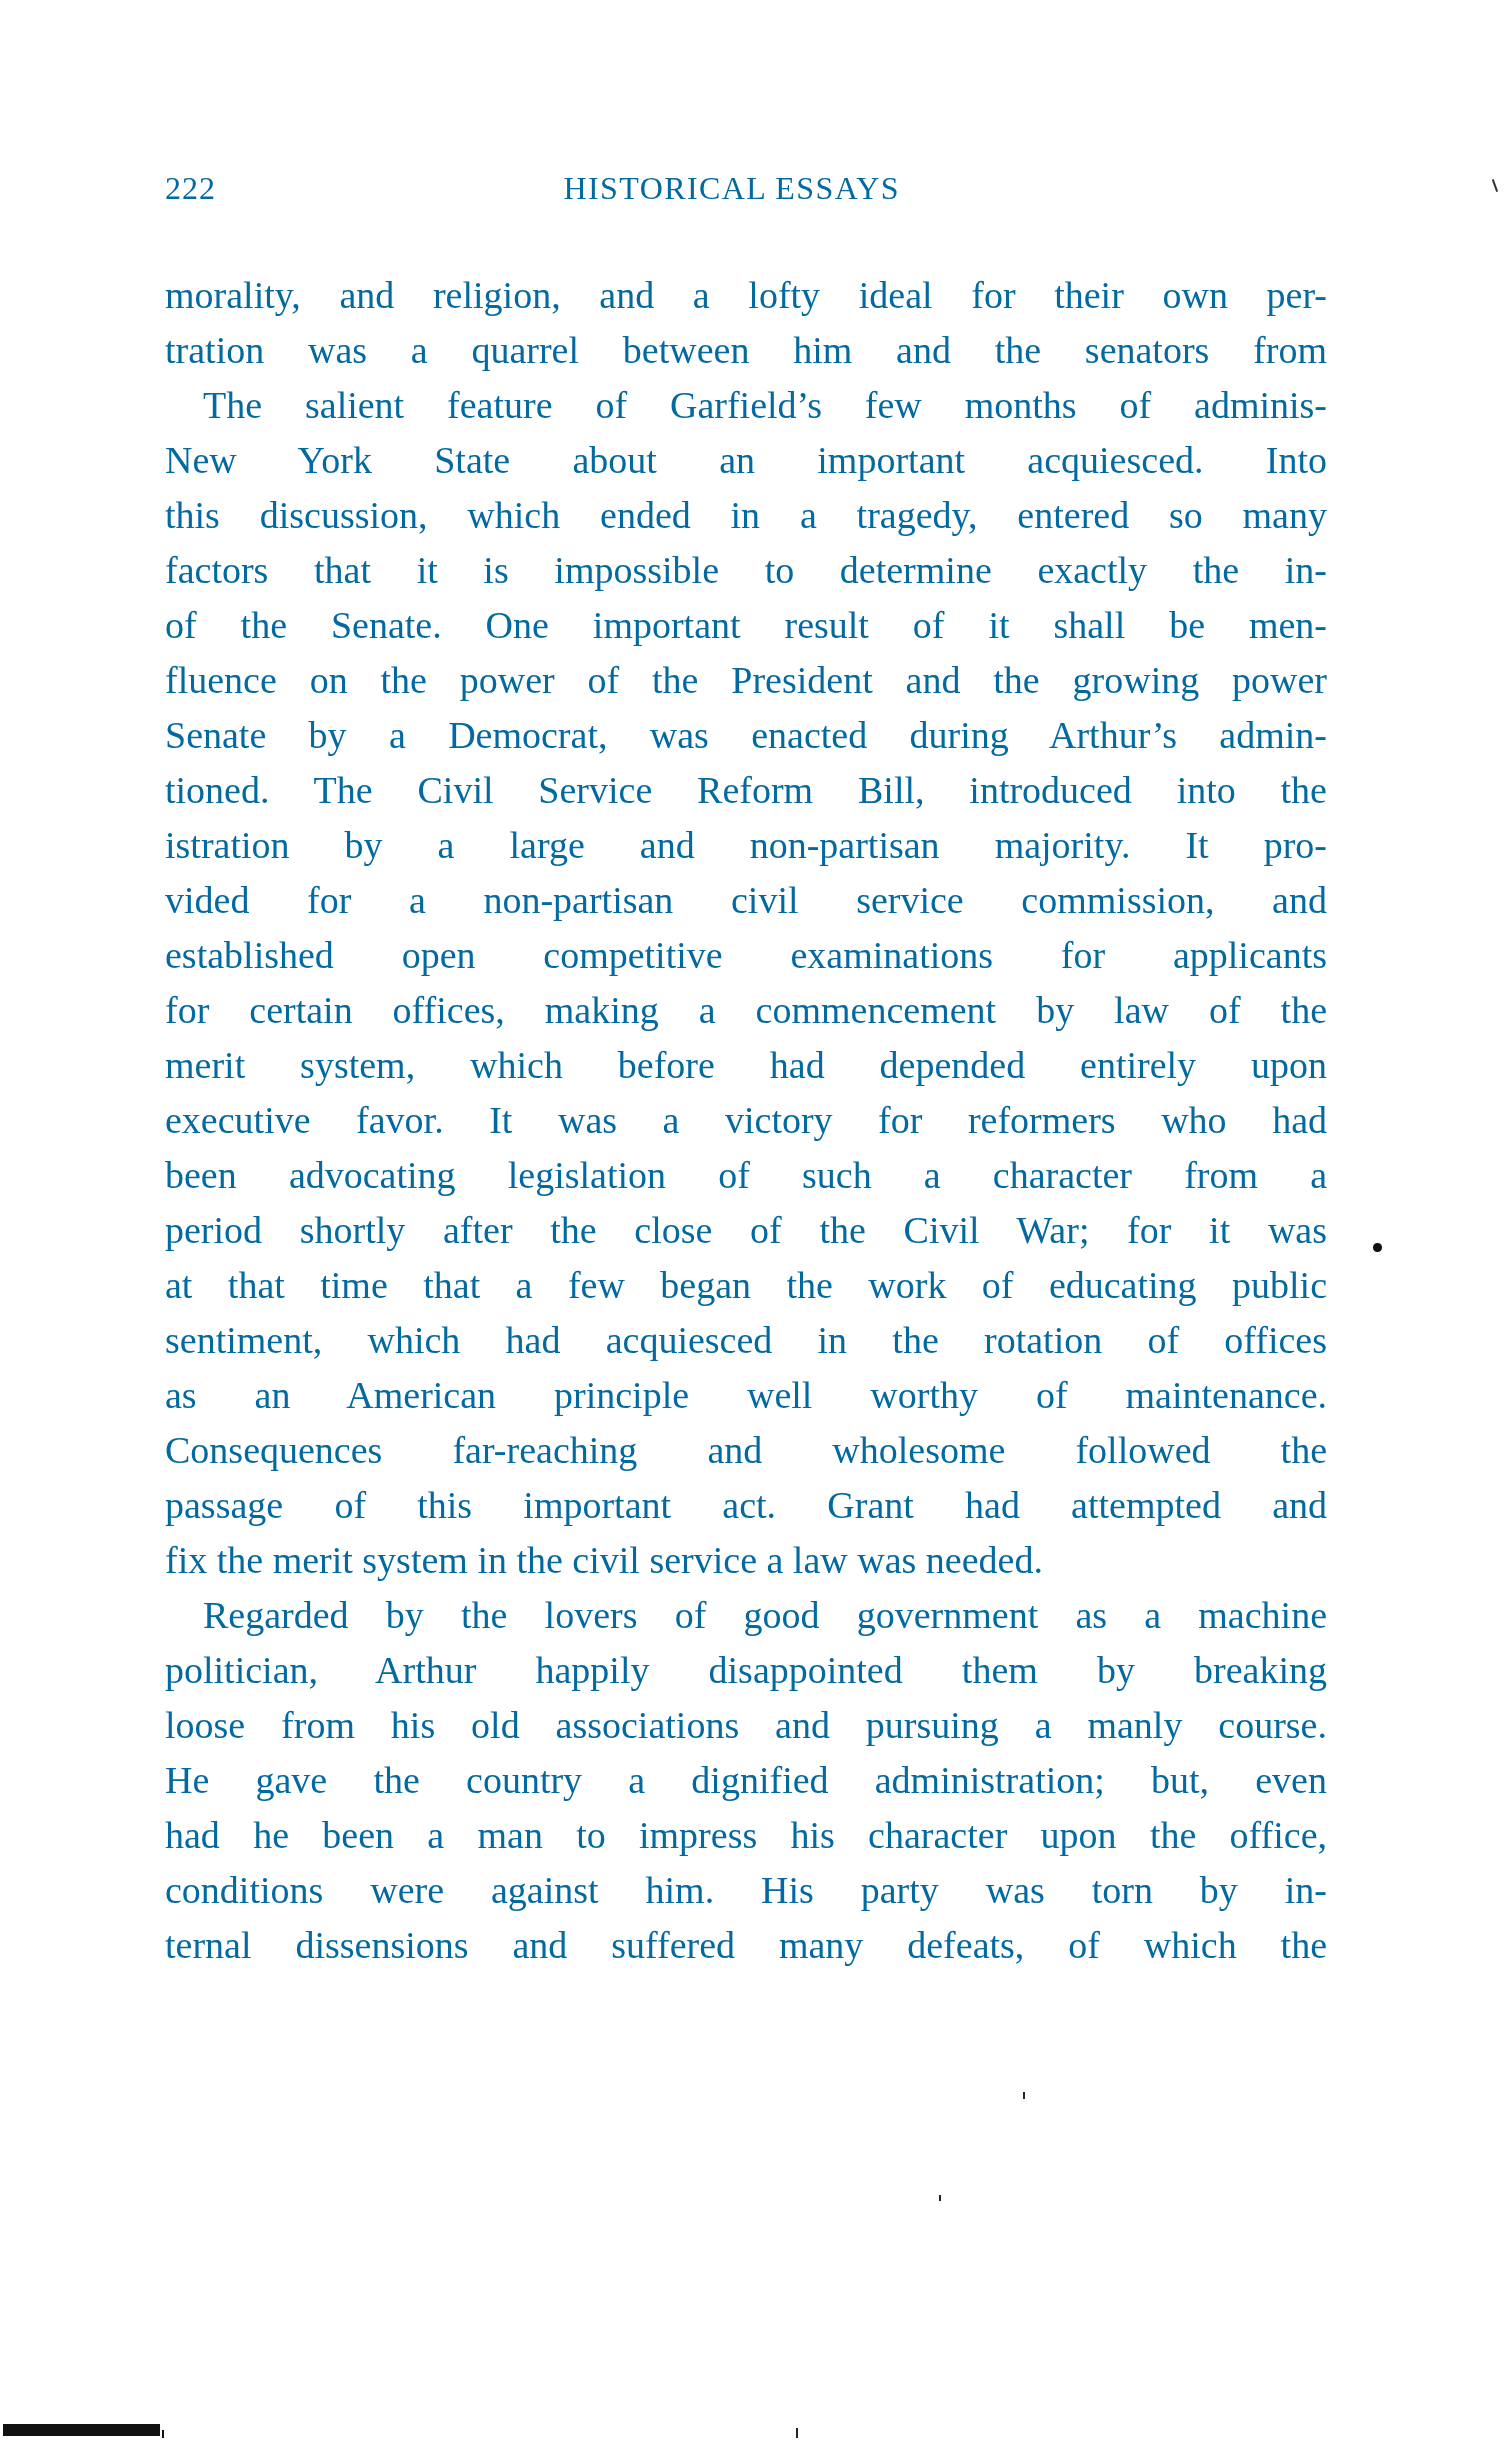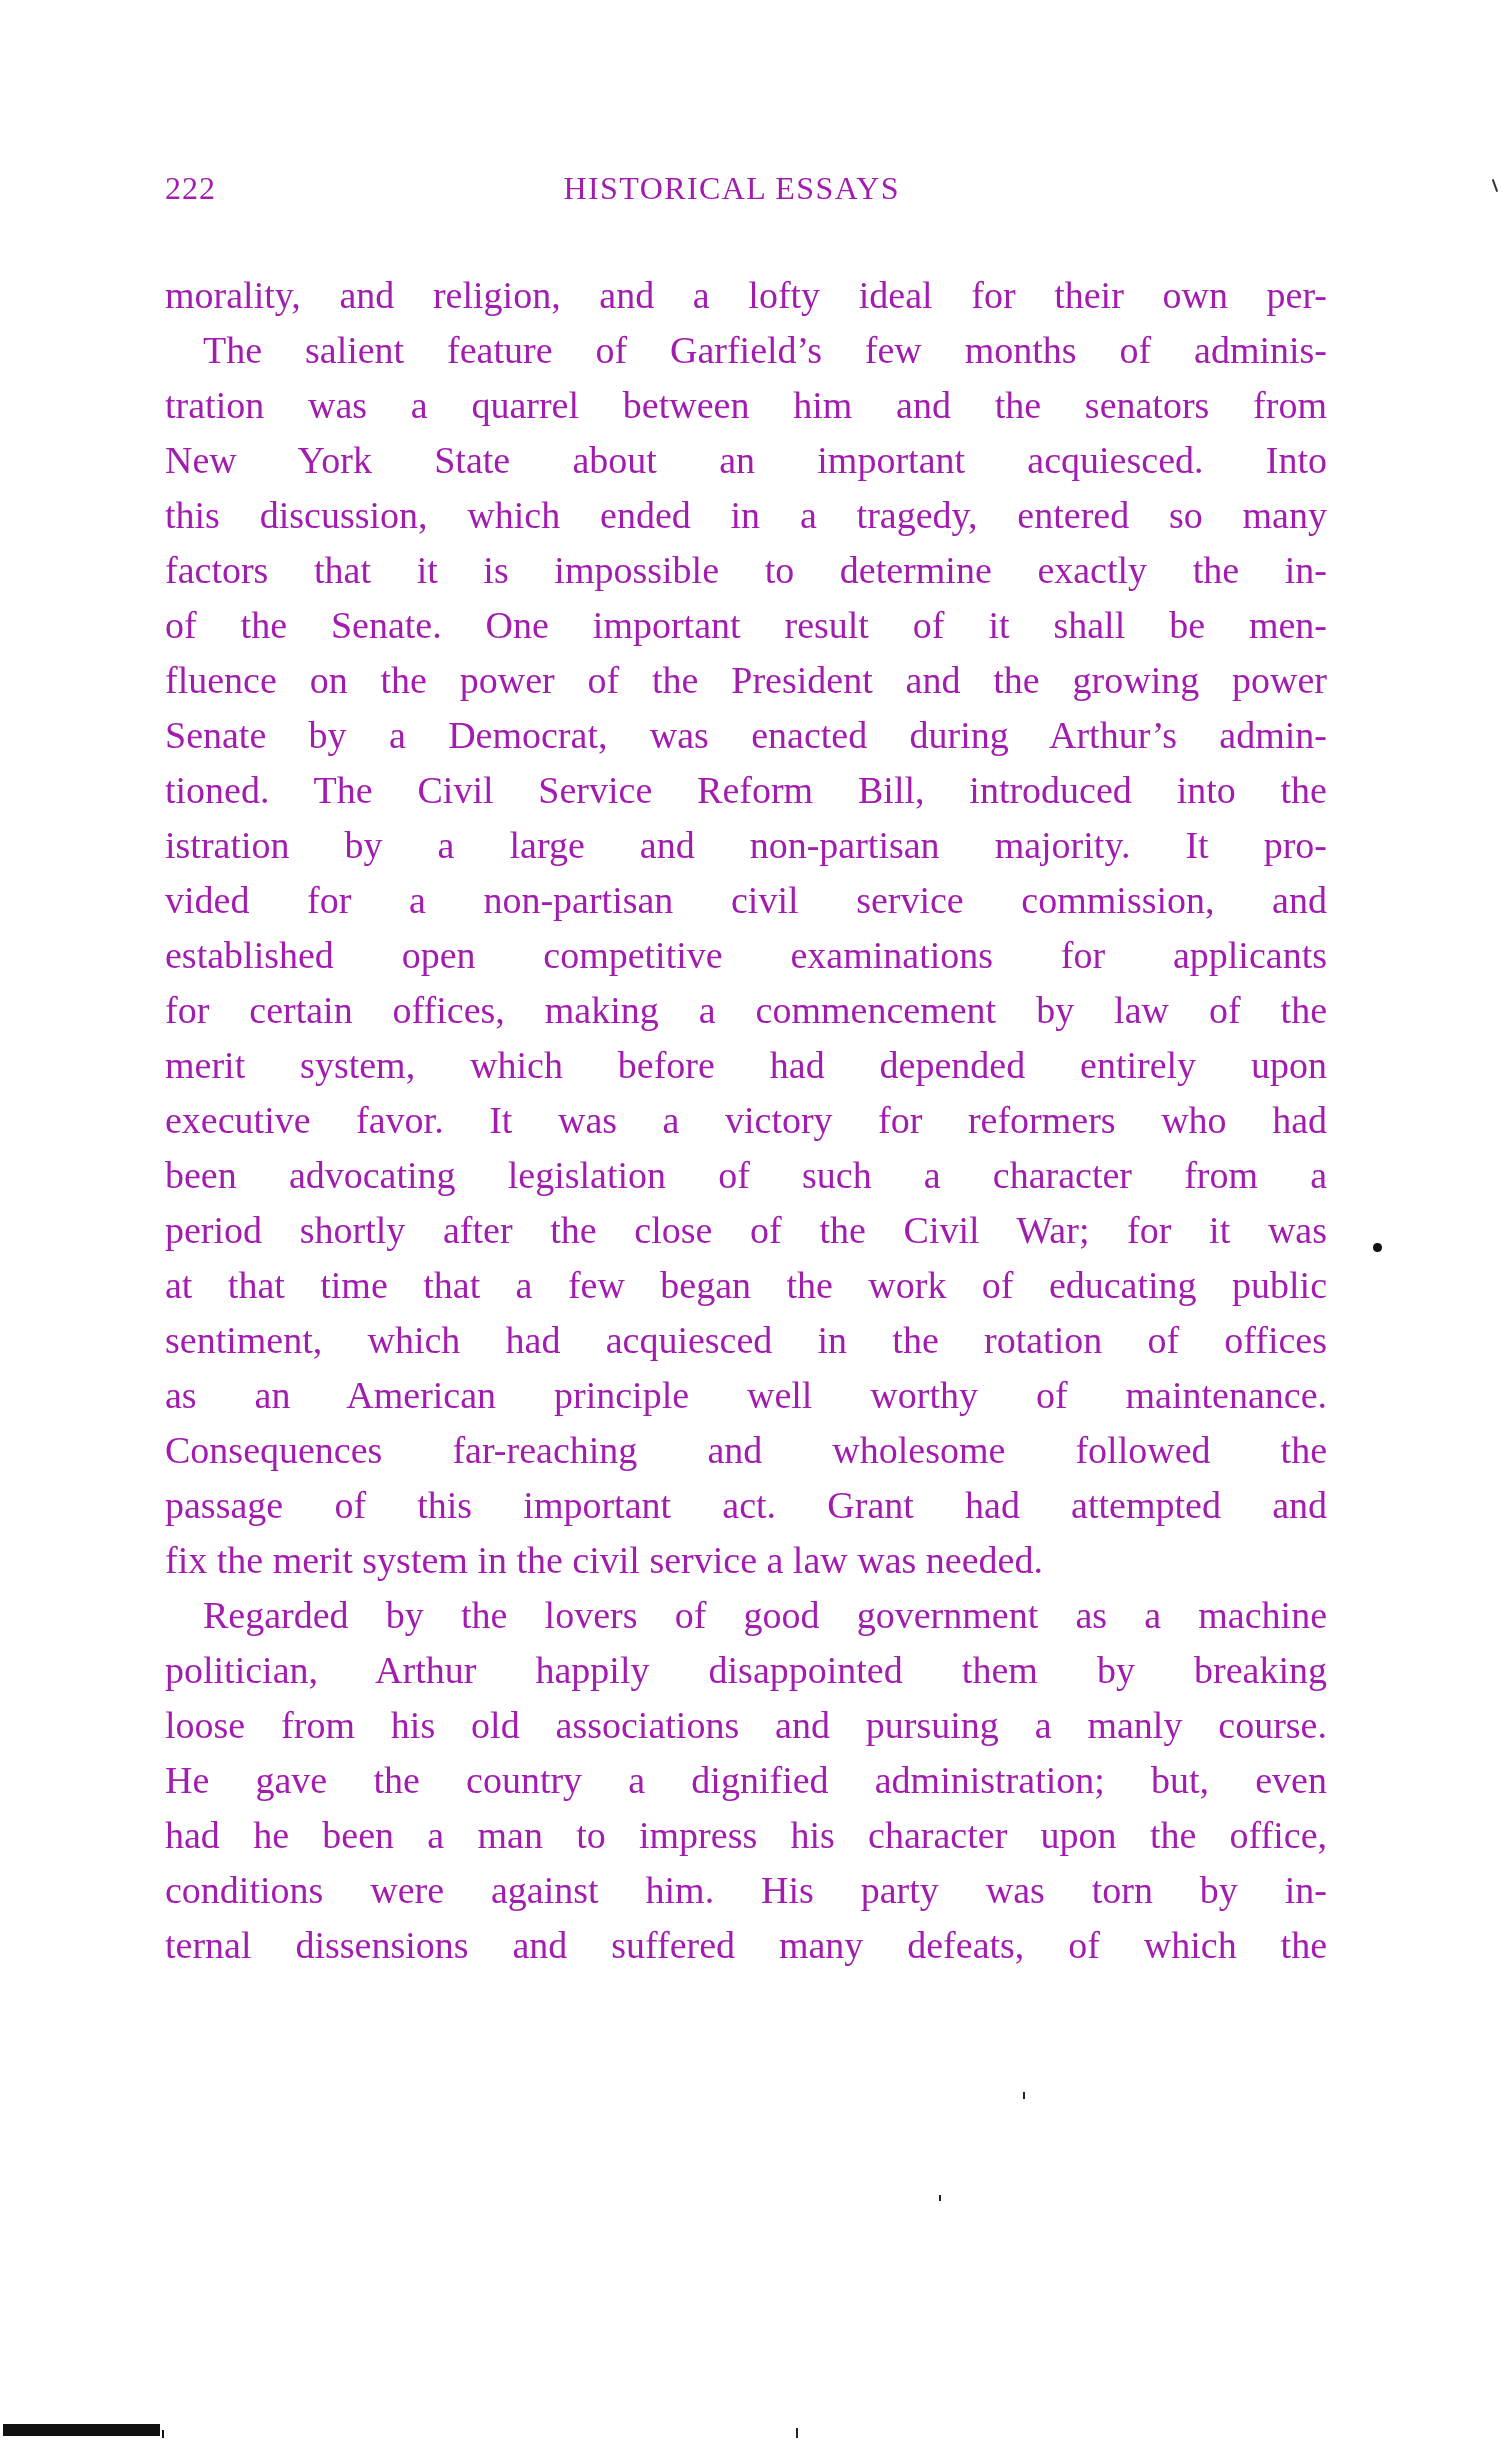--- a/index.html
+++ b/index.html
@@ -1,19 +1,19 @@
 <!DOCTYPE html>
 <html style="font-size:15px"><head>
 <meta charset="utf-8">
 <style>
   html, body { margin: 0; padding: 0; background: #ffffff; }
   body { width: 1509px; height: 2446px; position: relative; overflow: hidden; }
   .page {
     position: absolute; left: 0; top: 0; width: 1400px; height: 2446px;
-    background: #ffffff; color: #a21caf;
+    background: #ffffff; color: #0369a1;
     font-family: "Liberation Serif", "DejaVu Serif", serif;
   }
   .header {
     position: absolute; left: 165px; top: 164px; width: 1162px; height: 48px;
     font-size: 32px; line-height: 48px;
   }
   .page-number { position: absolute; left: 0; top: 0; letter-spacing: 1px; }
   .running-head {
     position: absolute; left: 0; width: 1162px; top: 0; text-align: center;
     letter-spacing: 1.4px; padding-right: 28.5px; box-sizing: border-box;
@@ -52,22 +52,22 @@
   <div class="header">
     <span class="page-number">222</span>
     <span class="running-head">HISTORICAL ESSAYS</span>
   </div>
 
   <div class="body-text" id="body-text">
       <div>
         <span class="line">morality, and religion, and a lofty ideal for their own per-</span>
       </div>
       <div>
+        <span class="line">tration was a quarrel between him and the senators from</span>
         <span class="line indent">The salient feature of Garfield’s few months of adminis-</span>
-        <span class="line">tration was a quarrel between him and the senators from</span>
         <span class="line">New York State about an important acquiesced.  Into</span>
         <span class="line">this discussion, which ended in a tragedy, entered so many</span>
         <span class="line">factors that it is impossible to determine exactly the in-</span>
         <span class="line">of the Senate.  One important result of it shall be men-</span>
         <span class="line">fluence on the power of the President and the growing power</span>
         <span class="line">Senate by a Democrat, was enacted during Arthur’s admin-</span>
         <span class="line">tioned.  The Civil Service Reform Bill, introduced into the</span>
         <span class="line">istration by a large and non-partisan majority.  It pro-</span>
         <span class="line">vided for a non-partisan civil service commission, and</span>
         <span class="line">established open competitive examinations for applicants</span>

